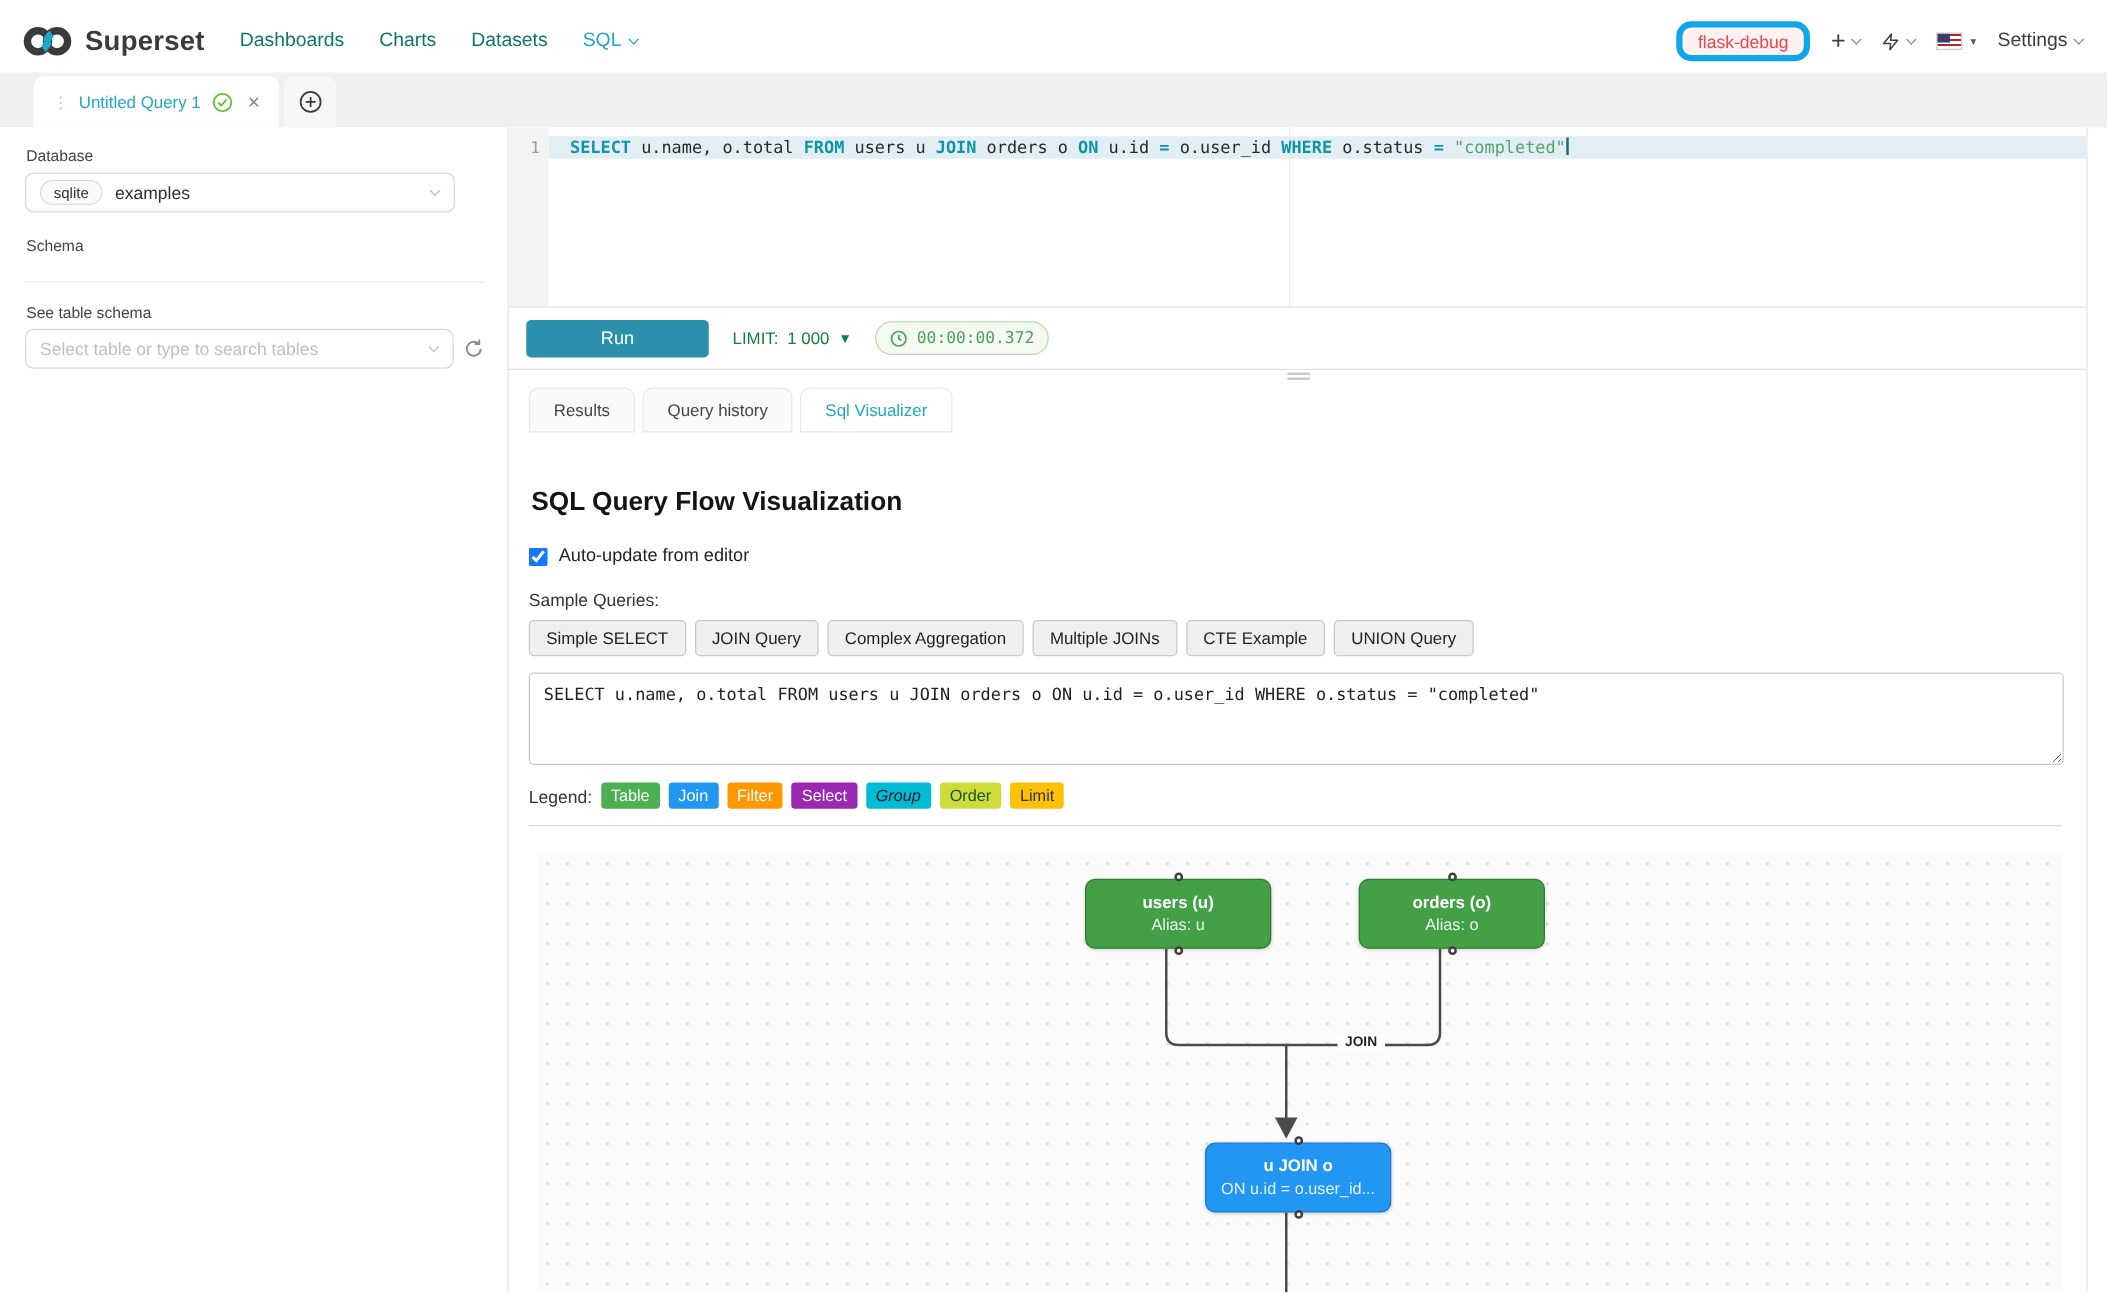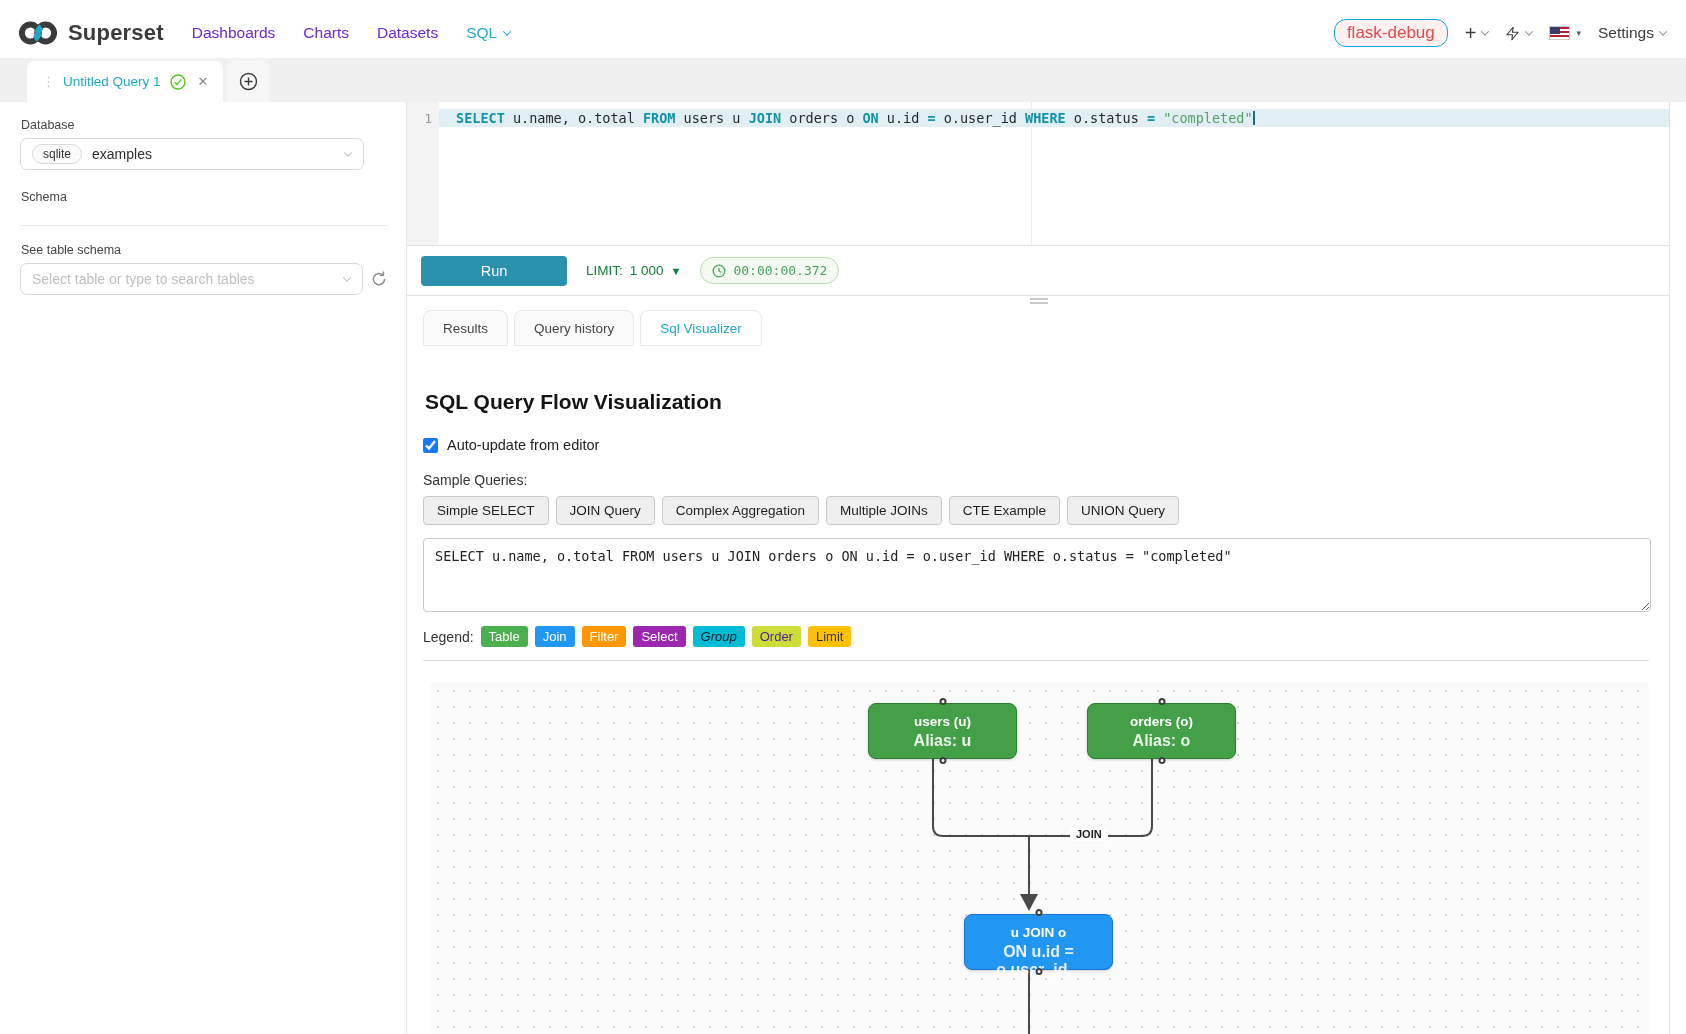--- a/index.html
+++ b/index.html
@@ -7,25 +7,25 @@
   .app{position:relative;width:1686px;height:1034px;overflow:hidden;background:#fff;
        font-family:"Liberation Sans",sans-serif;color:#262626;}
 
   
   .header{position:absolute;top:0;left:0;right:0;height:66px;background:#fff;
           display:flex;align-items:stretch;padding:0 20px 0 16px;}
   .brand{display:flex;align-items:center;gap:8px;}
   .brand-name{font-size:22px;font-weight:bold;color:#3b3b3b;letter-spacing:.2px;}
   .nav{display:flex;margin-left:14px;}
   .nav-item{position:relative;display:flex;align-items:center;gap:7px;padding:0 14px;
-            font-size:15.5px;color:#6d28d9;cursor:pointer;}
+            font-size:15.5px;color:#0f766e;cursor:pointer;}
   .nav-item.active{color:#1fa8c9;}
   .nav-item.active::after{content:"";position:absolute;left:4px;right:4px;bottom:0;height:3px;background:#1fa8c9;}
   .hright{margin-left:auto;display:flex;align-items:center;gap:17px;}
-  .env-tag{font-size:17px;color:#e5484d;background:#fff1f0;border:1px solid #0ea5e9;
+  .env-tag{font-size:14px;color:#e5484d;background:#fff1f0;border:5px solid #0ea5e9;
            border-radius:12px;padding:3px 12px;}
   .hbtn{display:flex;align-items:center;gap:6px;color:#3c3c3c;cursor:pointer;}
   .plus-glyph{font-size:20px;line-height:1;color:#3c3c3c;}
   .chev{display:inline-block;width:6px;height:6px;border-right:1.6px solid currentColor;
         border-bottom:1.6px solid currentColor;transform:rotate(45deg) translate(-1px,-1px);}
   .chev.gray{color:#8c8c8c;}
   .flag{position:relative;width:21px;height:14px;border:1px solid #ccc;
         background:repeating-linear-gradient(180deg,#b22234 0 2px,#fff 2px 4px);}
   .flag::after{content:"";position:absolute;left:0;top:0;width:10px;height:7px;background:#3c3b6e;}
   .settings{font-size:15.5px;color:#3c3c3c;}
@@ -113,21 +113,21 @@
   .chip{padding:3px 8px;border-radius:3px;font-size:13px;}
   .sep{border:none;border-top:1px solid #dcdcdc;margin:13px 0 0 0;}
 
   
   .flow{position:relative;margin:22px 0 0 7px;width:1219px;height:360px;background:#fbfbfb;
         background-image:radial-gradient(#d7d7d7 1.2px,transparent 1.3px);background-size:16px 16px;}
   .edges{position:absolute;left:0;top:0;}
   .node{position:absolute;width:149px;height:56px;border-radius:8px;border:1px solid;
         color:#fff;text-align:center;cursor:grab;box-shadow:0 1px 3px rgba(0,0,0,.18);}
   .node .t{font-size:13.5px;font-weight:bold;margin-top:10px;}
-  .node .s{font-size:16px;opacity:.88;margin-top:3px;font-weight:bold;}
+  .node .s{font-size:13px;opacity:.88;margin-top:3px;}
   .handle{position:absolute;width:7px;height:7px;border-radius:50%;background:#fff;
           border:2px solid #3e3e3e;left:50%;transform:translateX(-50%);}
   .handle.top{top:-6px;} .handle.bottom{bottom:-6px;}
   .join-label{position:absolute;left:640px;top:144px;background:#fff;padding:1px 6px;
               font-size:11px;font-weight:bold;color:#1f1f1f;}
 </style>
 </head>
 <body>
 
 <div class="app">
@@ -281,21 +281,21 @@
       <textarea class="qta" spellcheck="false" style="">SELECT u.name, o.total FROM users u JOIN orders o ON u.id = o.user_id WHERE o.status = "completed"</textarea>
 
       <div class="legend-row">
         <span>Legend:</span>
         <span class="legend-row" style="margin-top:0;">
             <span class="chip" style="background: rgb(76, 175, 80); color: rgb(255, 255, 255);">Table</span>
             <span class="chip" style="background: rgb(33, 150, 243); color: rgb(255, 255, 255);">Join</span>
             <span class="chip" style="background: rgb(255, 152, 0); color: rgb(255, 255, 255);">Filter</span>
             <span class="chip" style="background: rgb(156, 39, 176); color: rgb(255, 255, 255);">Select</span>
             <span class="chip" style="background: rgb(0, 188, 212); color: #0f172a; font-style: italic;">Group</span>
-            <span class="chip" style="background: rgb(205, 220, 57); color: #4c1d95;">Order</span>
+            <span class="chip" style="background: rgb(205, 220, 57); color: #14532d;">Order</span>
             <span class="chip" style="background: rgb(255, 193, 7); color: rgb(51, 51, 51);">Limit</span>
           </span>
       </div>
 
       <hr class="sep">
 
       <div class="flow">
         <svg class="edges" width="1219" height="360">
           <path d="M503,76 V143 Q503,153 513,153 H712 Q722,153 722,143 V76" fill="none" stroke="#4a4a4a" stroke-width="2"></path>
           <path d="M599,153 V212" fill="none" stroke="#4a4a4a" stroke-width="2"></path>

